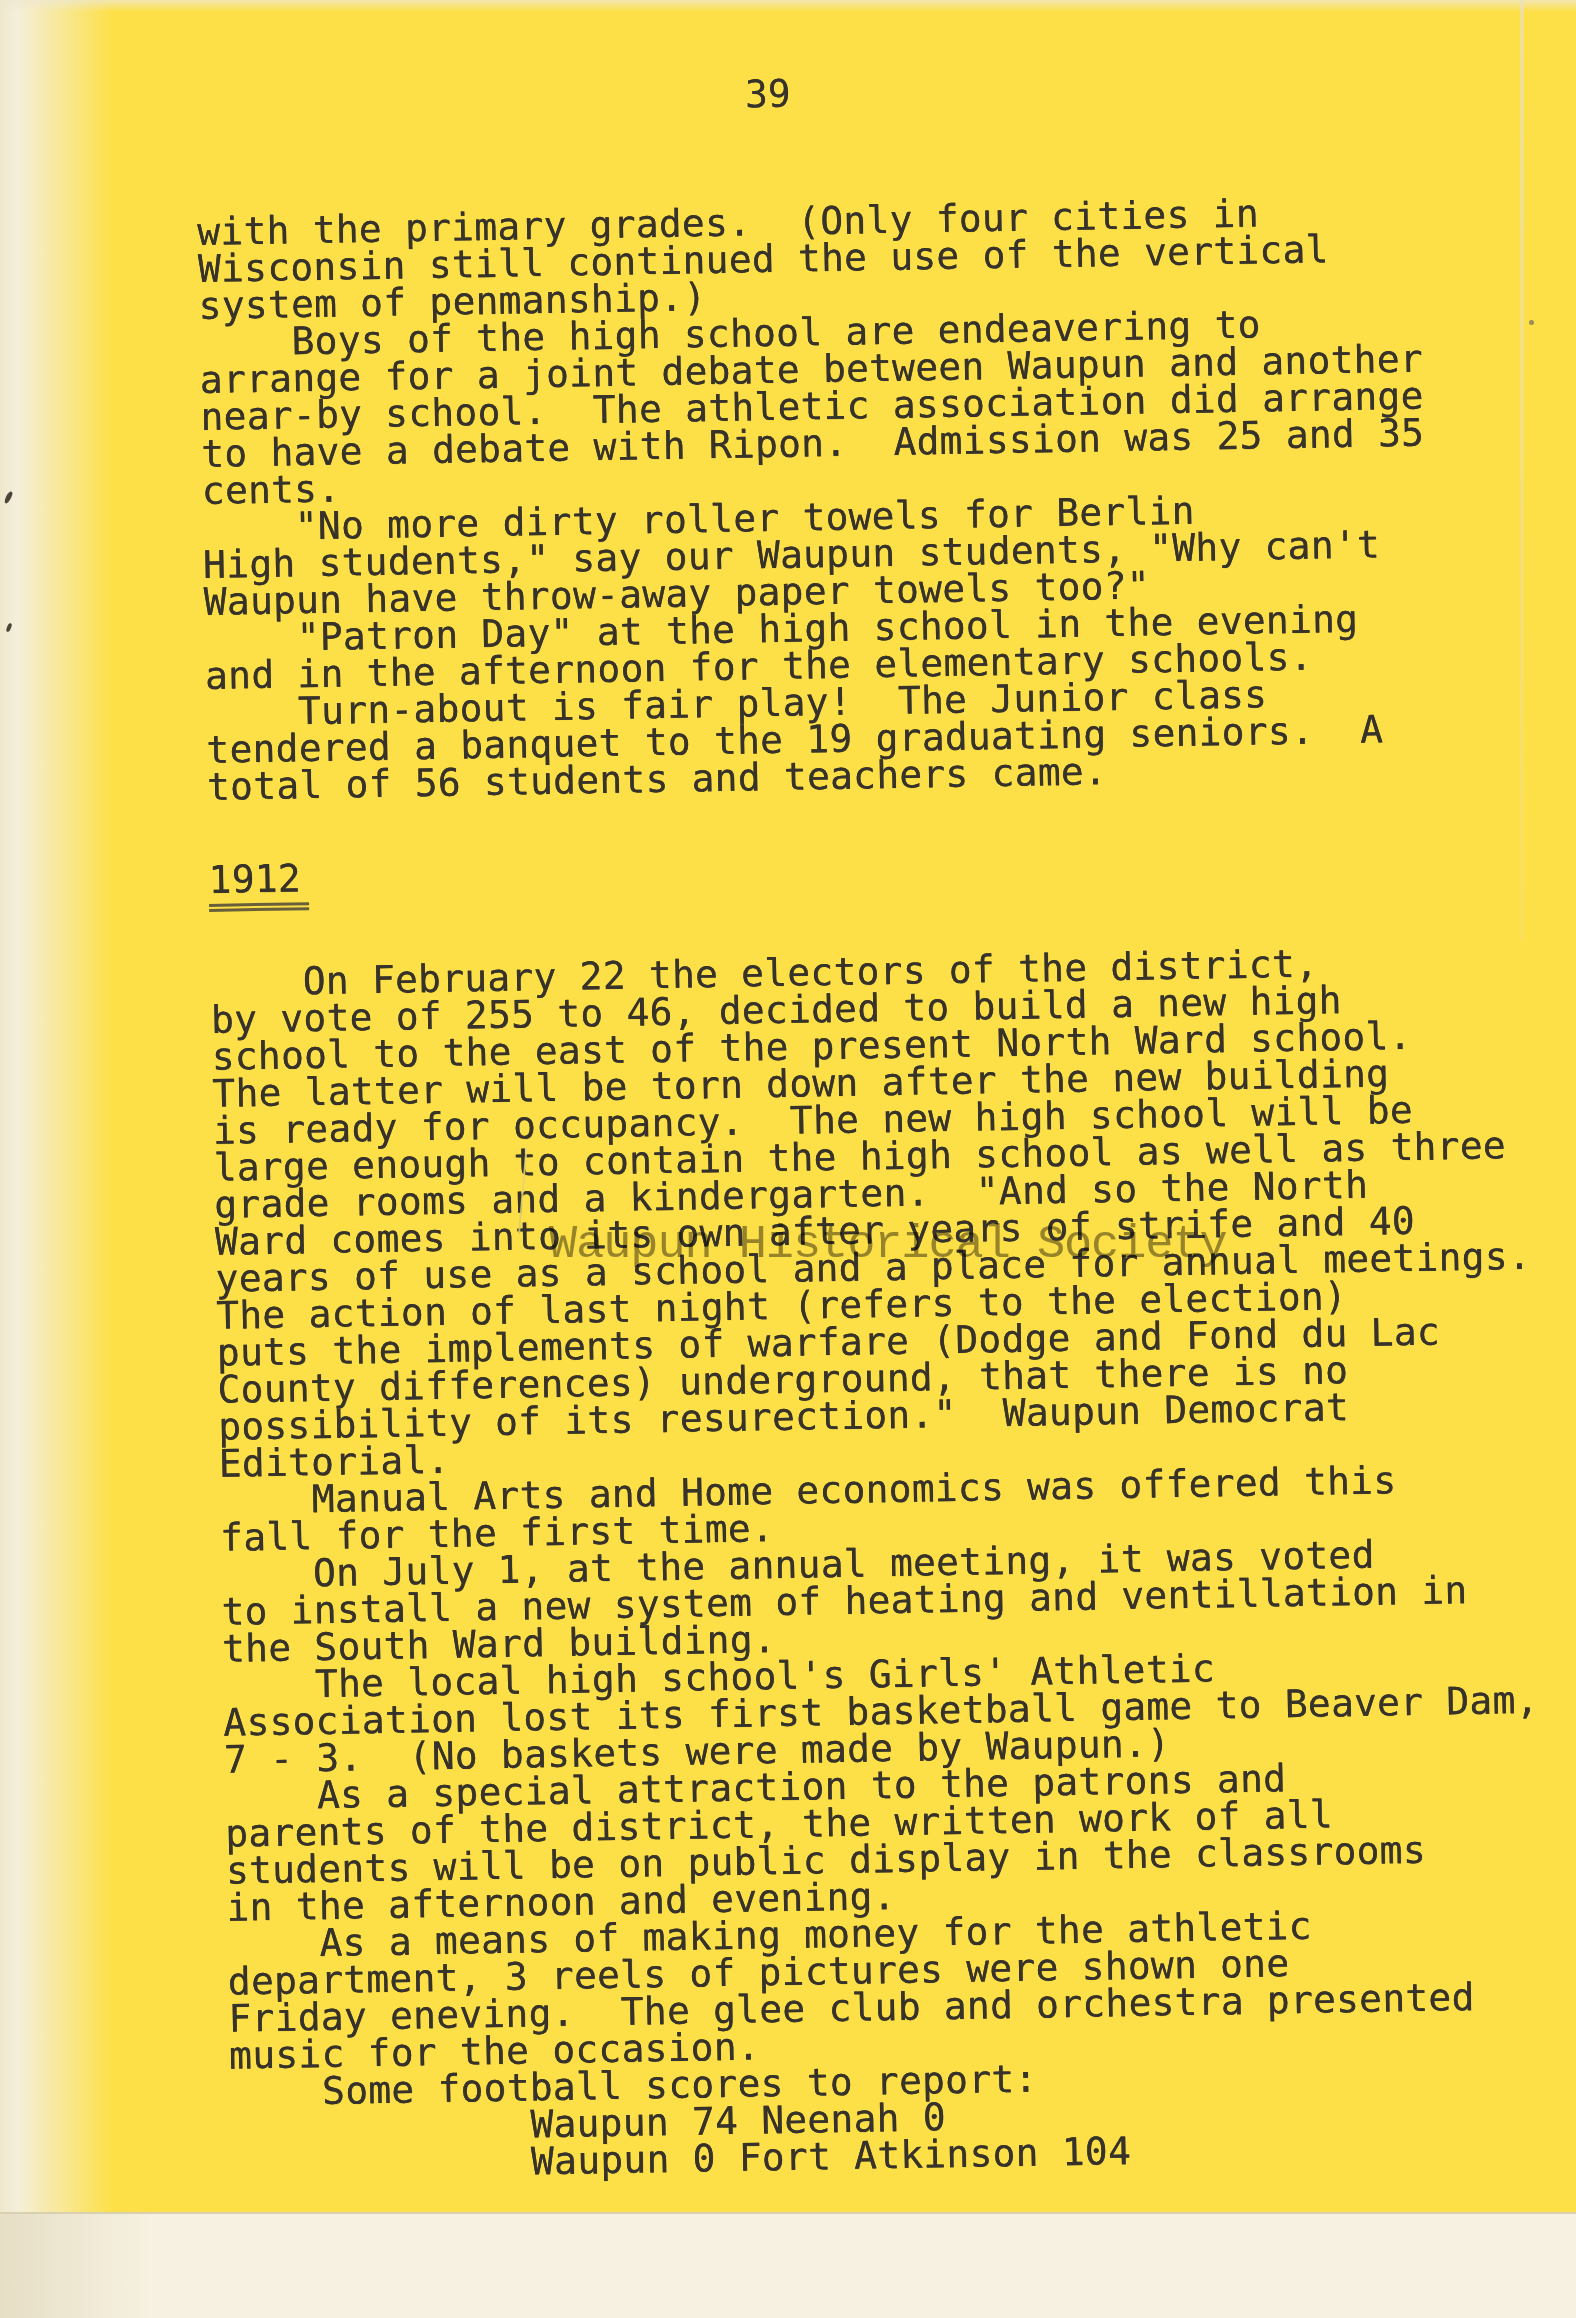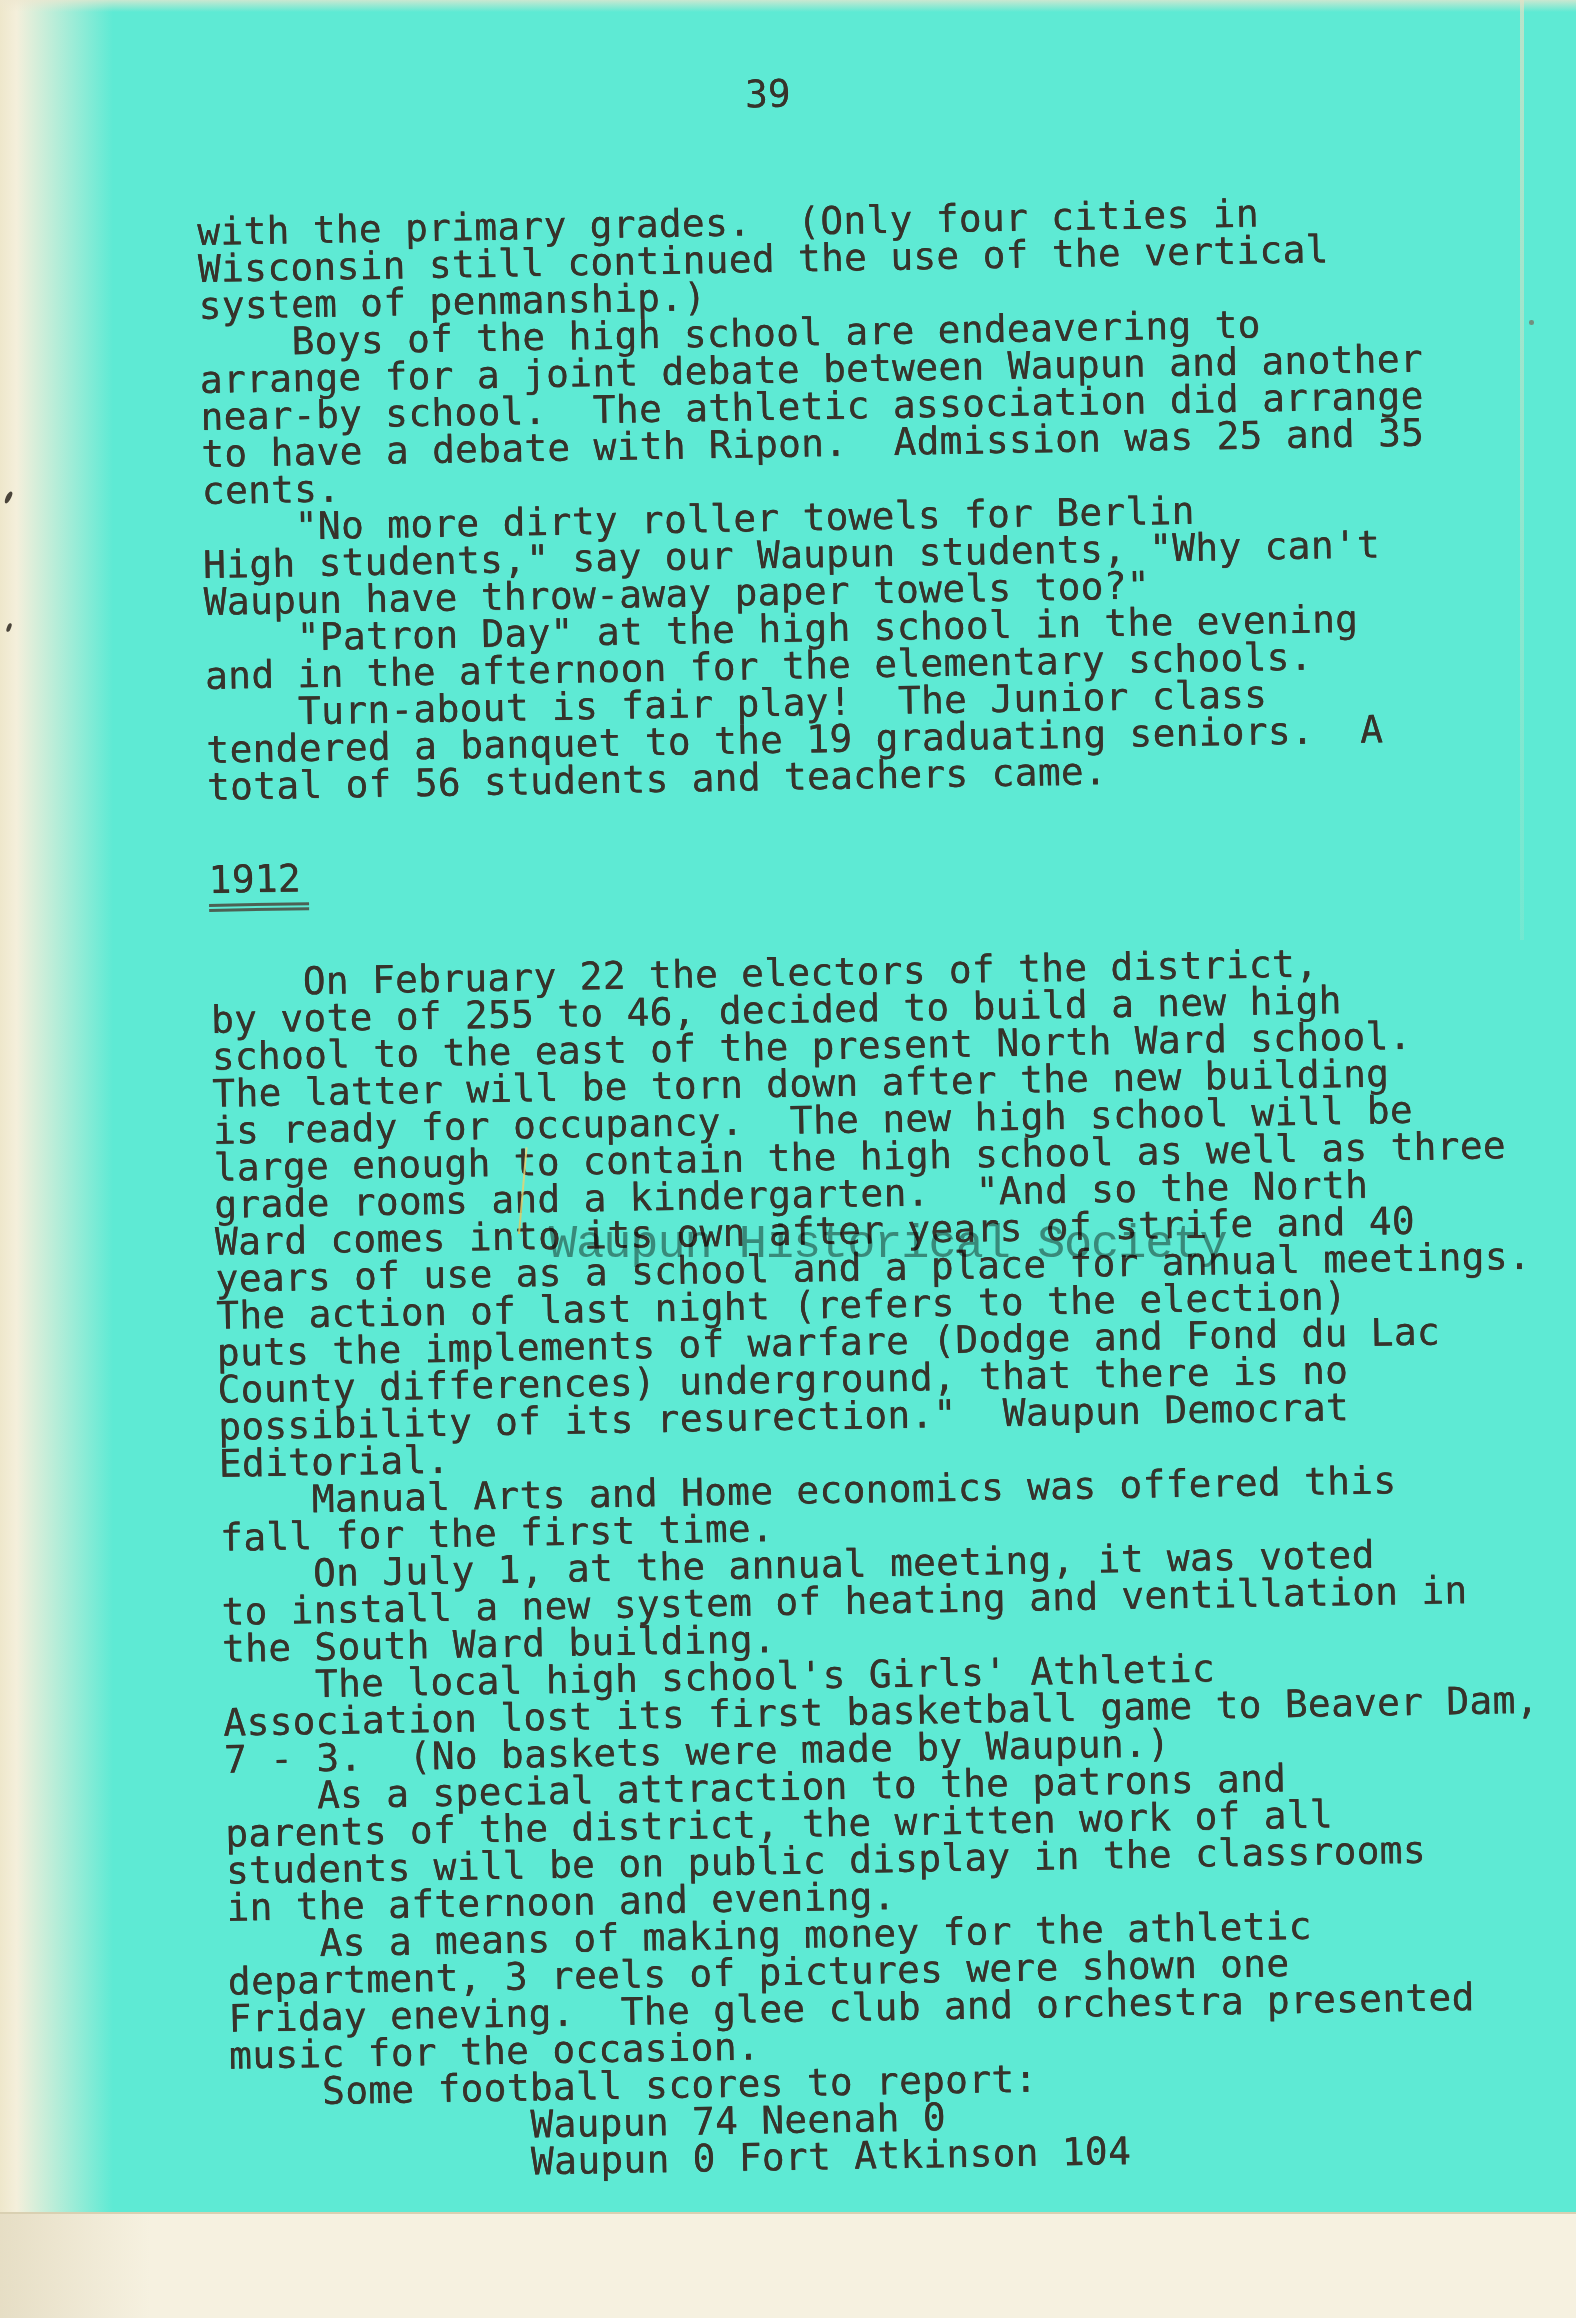--- a/index.html
+++ b/index.html
@@ -8,21 +8,21 @@
     width: 1577px;
     height: 2319px;
     overflow: hidden;
     background: #f3eed9;
     font-family: "DejaVu Sans Mono", monospace;
   }
   .scan {
     position: relative;
     width: 1577px;
     height: 2319px;
-    background: #5eead4;
+    background: #fde047;
     overflow: hidden;
   }
   
   .edge-left {
     position: absolute; left: 0; top: 0; width: 120px; height: 2319px;
     background: linear-gradient(90deg, #eee7cb 0px, #f4efdb 16.6px, rgba(252,251,246,0) 113px);
     pointer-events: none;
   }
   .edge-top {
     position: absolute; left: 0; top: 0; width: 1577px; height: 12px;

